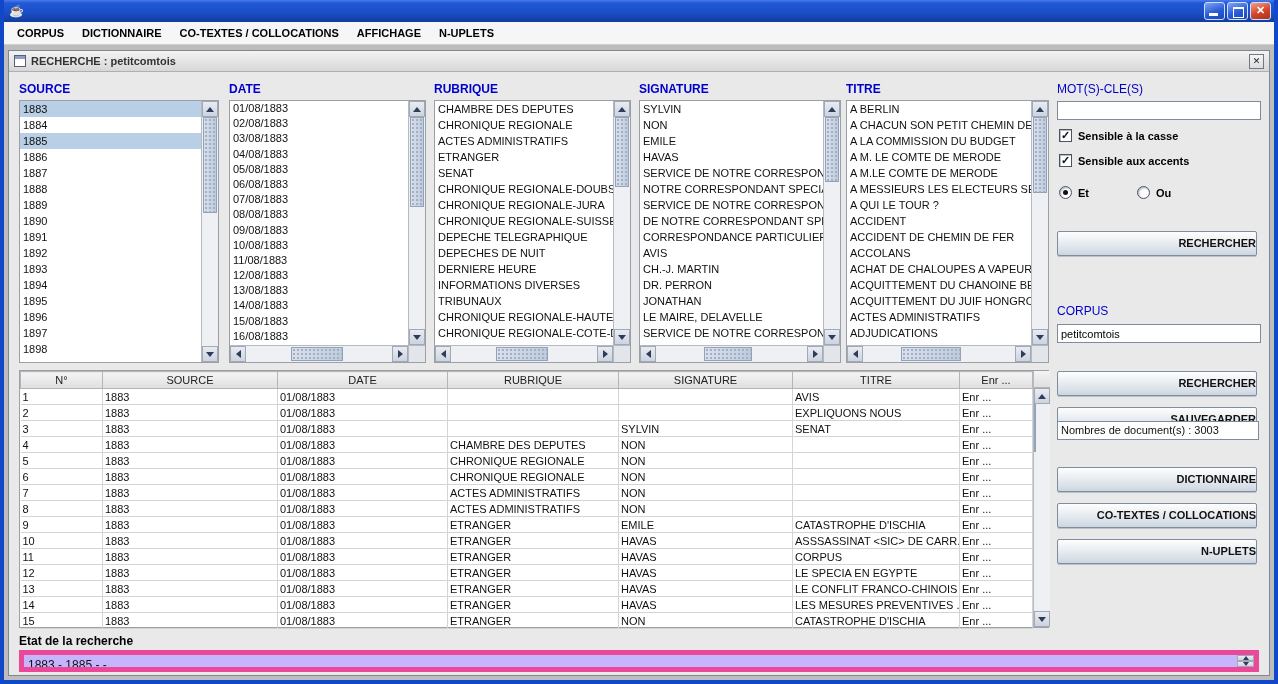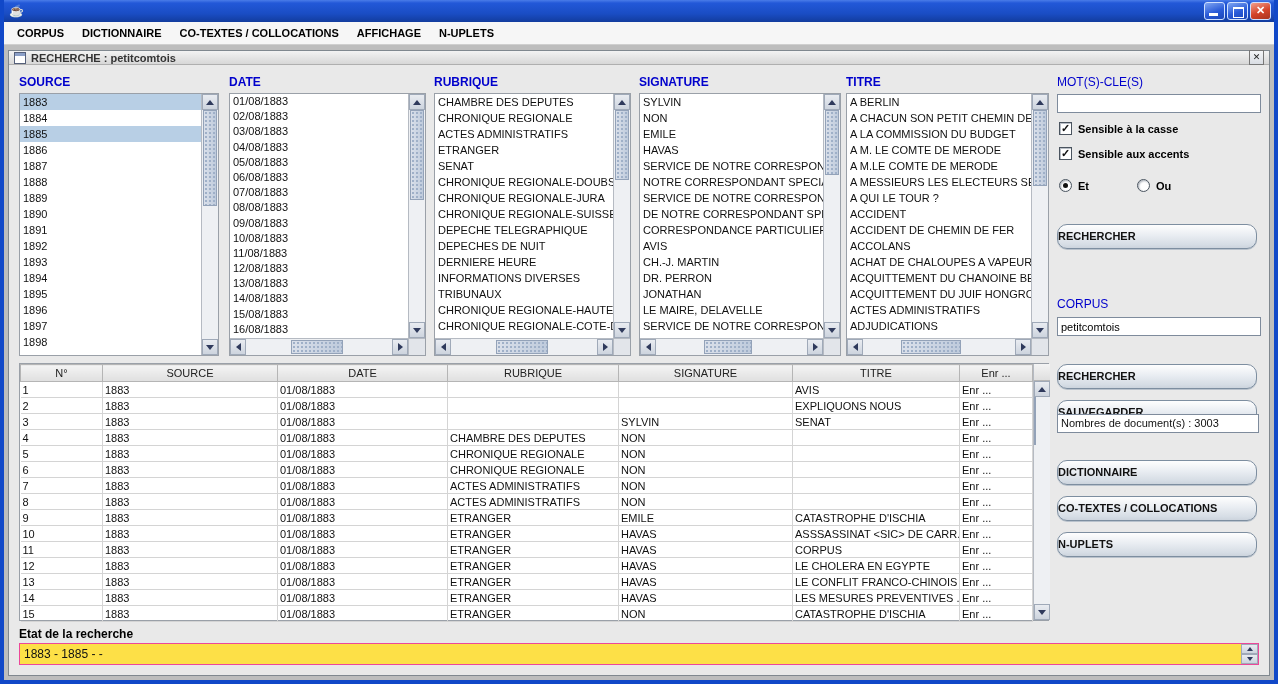--- a/index.html
+++ b/index.html
@@ -24,21 +24,21 @@
     font-size:11px; font-weight:bold; text-align:center; line-height:15px; }
 
   
   .menubar { height:23px; flex:none; background:#F6F6F6; border-bottom:1px solid #CFCFCF;
     display:flex; align-items:center; padding-left:4px; }
   .menu-item { font-size:11px; font-weight:bold; color:#000; padding:0 9px; white-space:nowrap; }
 
   
   .desktop { flex:1; background:#BDBDBD; padding:5px 4px 4px 4px; }
   .iframe { height:100%; border:1px solid #80888F; background:#E9E9E9; display:flex; flex-direction:column; }
-  .iframe-titlebar { height:14px; flex:none; background:linear-gradient(180deg,#F3F3F3,#D7D7D7);
+  .iframe-titlebar { height:21px; flex:none; background:linear-gradient(180deg,#F3F3F3,#D7D7D7);
     border-bottom:1px solid #AFAFAF; display:flex; align-items:center; gap:5px; padding:0 5px; }
   .frame-icon { width:12px; height:12px; border:1px solid #55607A; background:#fff; position:relative; flex:none; }
   .frame-icon::before { content:""; position:absolute; top:0; left:0; right:0; height:3px; background:#8CA0C8; }
   .frame-title { font-size:11px; font-weight:bold; color:#333; flex:1; }
   .frame-close { width:15px; height:15px; flex:none; border:1px solid #777; background:linear-gradient(#F4F5F7,#D9DDE3);
     font-size:9px; line-height:13px; text-align:center; color:#222; }
   .iframe-content { flex:1; position:relative; background:#E9E9E9; font-size:11px; }
 
   
   .sec-label { position:absolute; top:10px; font-size:12px; font-weight:bold; color:#0000CC; white-space:nowrap; }
@@ -73,44 +73,44 @@
   .rp-label { position:absolute; font-size:12px; font-weight:normal; color:#0000CC; }
   .rp-input { position:absolute; left:0; width:204px; height:19px; border:1px solid #7E8B9C; background:#fff;
     font:11px "Liberation Sans",sans-serif; padding:0 3px; }
   .cb-row,.radio-row { position:absolute; display:flex; align-items:center; gap:6px; }
   .cb-box { width:13px; height:13px; border:1px solid #4A545F; background:#fff; display:flex; align-items:center;
     justify-content:center; font-size:11px; font-weight:bold; color:#111; box-shadow:inset 1px 1px 0 #B9BEC6; flex:none; }
   .cb-label,.radio-label { font-size:11px; font-weight:bold; color:#000; }
   .radio-circle { width:13px; height:13px; border-radius:50%; border:1px solid #4A545F; background:#fff;
     position:relative; box-shadow:inset 1px 1px 2px #AAB0B8; flex:none; }
   .radio-circle.sel::after { content:""; position:absolute; inset:3px; border-radius:50%; background:#111; }
-  .mbtn { position:absolute; left:0; width:200px; height:25px; border:1px solid #7D8EA0; border-radius:10px;
+  .mbtn { position:absolute; left:0; width:200px; height:25px; border:1px solid #7D8EA0; border-radius:2px;
     background:linear-gradient(180deg,#FEFEFE,#E9EDF2 45%,#D6DDE5 85%,#CCD4DD); box-shadow:0 1px 0 #B9C2CC;
-    font-size:11px; font-weight:bold; color:#111; text-align:left; line-height:23px; }
+    font-size:11px; font-weight:bold; color:#111; text-align:right; line-height:23px; }
   .rp-field { position:absolute; left:0; width:202px; height:19px; border:1px solid #7E8B9C; background:#fff;
     font-size:11px; line-height:17px; padding:0 3px; white-space:nowrap; overflow:hidden; color:#111; }
 
   
   .tablewrap { position:absolute; left:10px; top:298px; width:1030px; height:258px; border:1px solid #9AA0A8;
     background:#fff; display:flex; }
   .dtable { border-collapse:collapse; table-layout:fixed; width:1012px; flex:none; align-self:flex-start; }
   .dtable th { height:17px; background:linear-gradient(#F4F4F4,#DFDFDF); border:1px solid #B5B5B5;
     font-weight:normal; font-size:11px; color:#222; text-align:center; overflow:hidden; white-space:nowrap; }
   .dtable td { height:16px; border-right:1px solid #D4D4D4; border-bottom:1px solid #D4D4D4;
     font-size:11px; padding:0 2px; white-space:nowrap; overflow:hidden; color:#111; }
   .dtable th:nth-child(1){width:82px} .dtable th:nth-child(2){width:175px} .dtable th:nth-child(3){width:170px}
   .dtable th:nth-child(4){width:171px} .dtable th:nth-child(5){width:174px} .dtable th:nth-child(6){width:167px}
   .dtable th:nth-child(7){width:73px}
   .table-vscroll { width:17px; flex:none; display:flex; flex-direction:column; background:#EEF0F3; border-left:1px solid #B5BAC2; }
   .table-corner { height:17px; flex:none; background:linear-gradient(#F4F4F4,#DFDFDF); border-bottom:1px solid #B5B5B5; }
 
   
   .status-label { position:absolute; left:10px; top:562px; font-size:12px; font-weight:bold; color:#000; }
-  .status-field { position:absolute; left:10px; top:578px; width:1240px; height:22px; border:1px solid #ec4899;
-    background:#fde047; display:flex; }
+  .status-field { position:absolute; left:10px; top:578px; width:1240px; height:22px; border:5px solid #ec4899;
+    background:#c4b5fd; display:flex; }
   .status-text { flex:1; font-size:12px; line-height:20px; padding-left:4px; color:#111; white-space:nowrap; overflow:hidden; }
   .spinner { width:17px; flex:none; display:flex; flex-direction:column; }
   .spin-btn { flex:1; background:linear-gradient(#E9ECF1,#CDD4DE); border:1px solid #9FA9B8;
     display:flex; align-items:center; justify-content:center; }
   .spin-btn .tri-up { border-left-width:3px; border-right-width:3px; border-bottom-width:4px; }
   .spin-btn .tri-down { border-left-width:3px; border-right-width:3px; border-top-width:4px; }
 </style>
 </head>
 <body>
 
@@ -503,21 +503,21 @@
                   <td>HAVAS</td>
                   <td>CORPUS</td>
                   <td>Enr ...</td>
                 </tr>
                 <tr>
                   <td>12</td>
                   <td>1883</td>
                   <td>01/08/1883</td>
                   <td>ETRANGER</td>
                   <td>HAVAS</td>
-                  <td>LE CHOLERA EN EGYPTE</td>
+                  <td>LE SPECIA EN EGYPTE</td>
                   <td>Enr ...</td>
                 </tr>
                 <tr>
                   <td>13</td>
                   <td>1883</td>
                   <td>01/08/1883</td>
                   <td>ETRANGER</td>
                   <td>HAVAS</td>
                   <td>LE CONFLIT FRANCO-CHINOIS</td>
                   <td>Enr ...</td>

